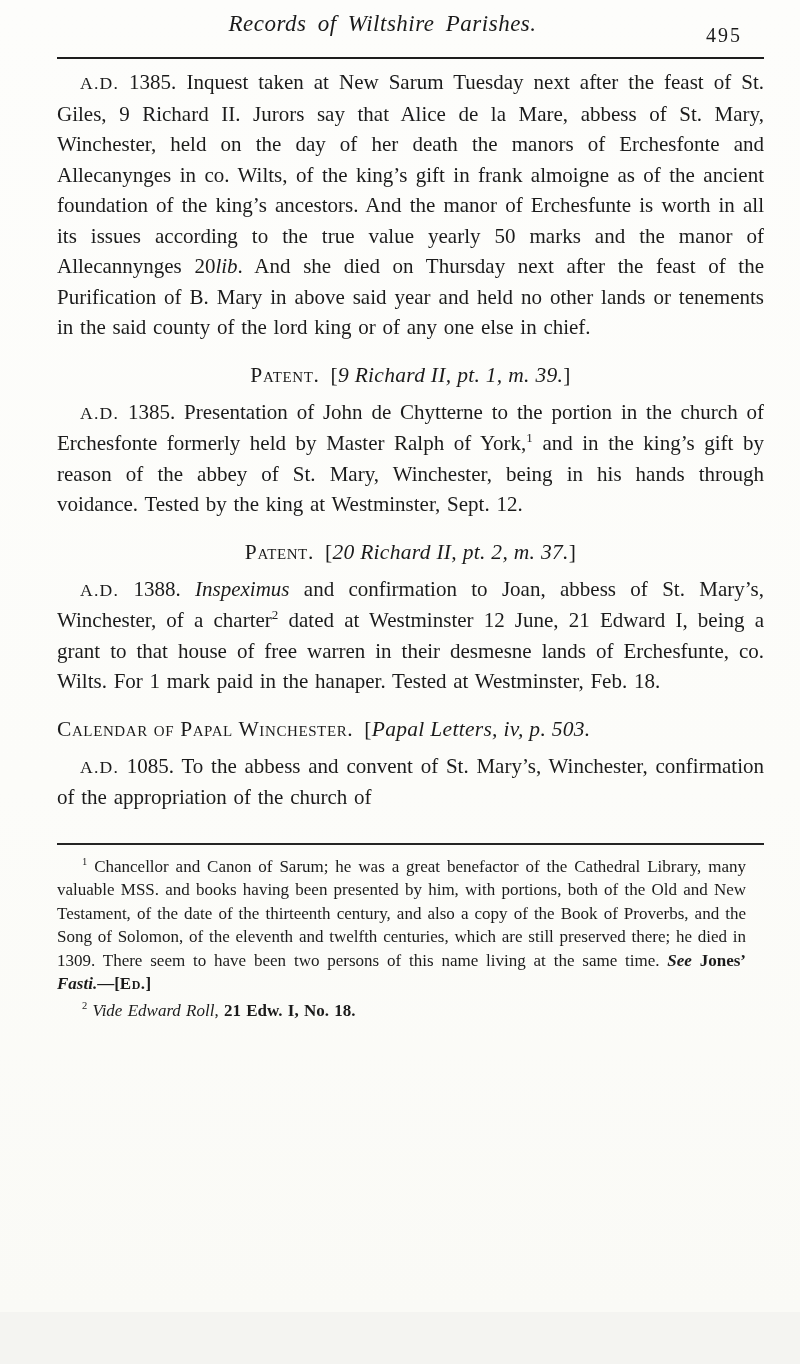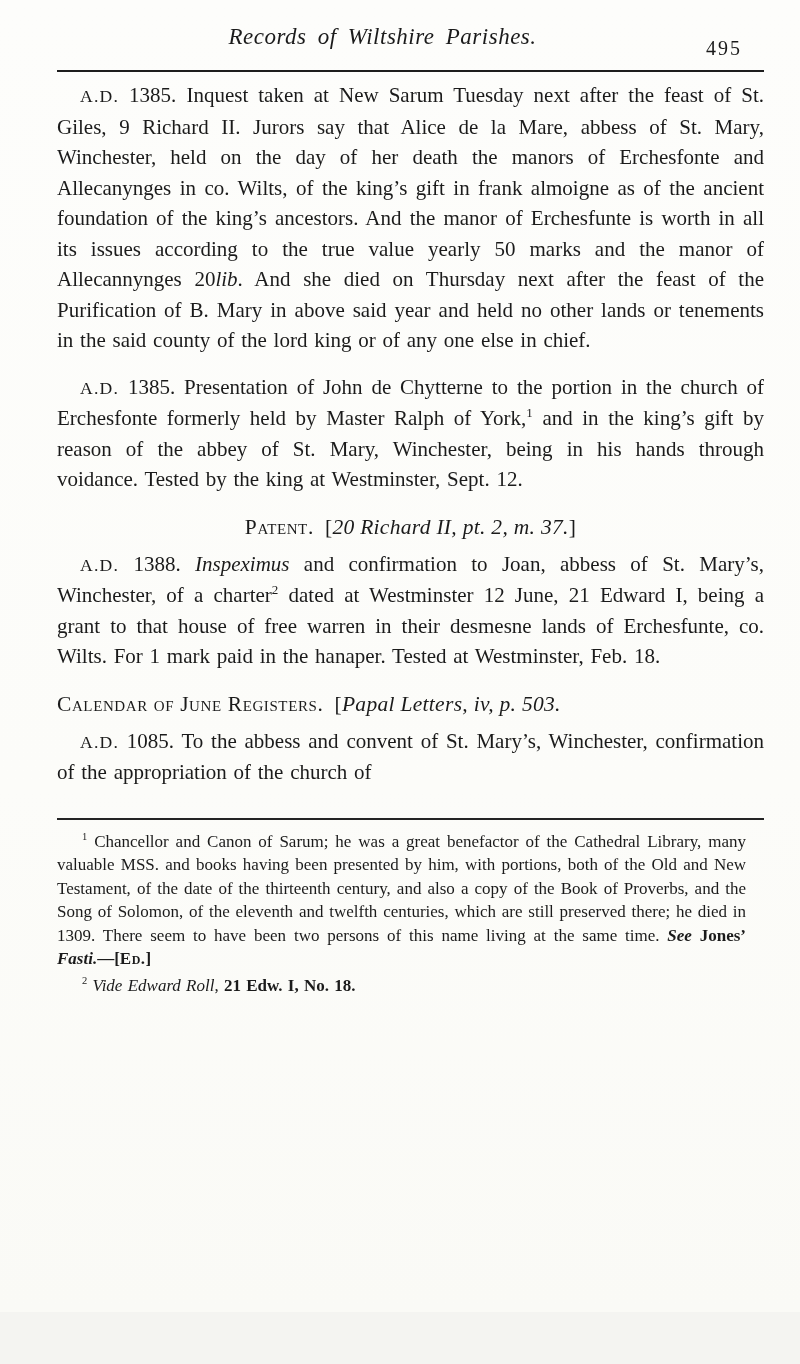--- a/index.html
+++ b/index.html
@@ -10,21 +10,21 @@
   html, body { margin: 0; padding: 0; }
   body {
     width: 800px; height: 1364px;
     background: #f4f4f1;
     font-family: "Liberation Serif", "DejaVu Serif", serif;
     color: var(--ink);
   }
   .page {
     width: 800px; height: 1312px;
     background: linear-gradient(180deg, #fdfdfb 0%, var(--paper) 60%, #fafaf6 100%);
-    padding: 24px 36px 0 57px;
+    padding: 11px 36px 0 57px;
     overflow: hidden;
   }
   
   .running-head {
     position: relative;
     height: 34px;
     text-align: center;
   }
   .head-title {
     display: inline-block;
@@ -100,30 +100,31 @@
 
   <hr class="head-rule">
 
   <main class="entries">
 
     <section class="entry">
       <p class="entry-para"><span class="seg-scsm">A.D.</span><span class="seg"> 1385. Inquest taken at New Sarum Tuesday next after the feast of St. Giles, 9 Richard II. Jurors say that Alice de la Mare, abbess of St. Mary, Winchester, held on the day of her death the manors of Erchesfonte and Allecanynges in co. Wilts, of the king’s gift in frank almoigne as of the ancient foundation of the king’s ancestors. And the manor of Erchesfunte is worth in all its issues according to the true value yearly 50 marks and the manor of Allecannynges 20</span><span class="seg-i">lib</span><span class="seg">. And she died on Thursday next after the feast of the Purification of B. Mary in above said year and held no other lands or tenements in the said county of the lord king or of any one else in chief.</span></p>
     </section>
 
     <section class="entry">
+      <h2 class="entry-heading"><span class="seg-sc">Patent.</span><span class="seg"> [</span><span class="seg-i">9 Richard II, pt. 1, m. 39.</span><span class="seg">]</span></h2>
       <p class="entry-para"><span class="seg-scsm">A.D.</span><span class="seg"> 1385. Presentation of John de Chytterne to the portion in the church of Erchesfonte formerly held by Master Ralph of York,</span><span class="seg-sup">1</span><span class="seg"> and in the king’s gift by reason of the abbey of St. Mary, Winchester, being in his hands through voidance. Tested by the king at Westminster, Sept. 12.</span></p>
     </section>
 
     <section class="entry">
       <h2 class="entry-heading"><span class="seg-sc">Patent.</span><span class="seg"> [</span><span class="seg-i">20 Richard II, pt. 2, m. 37.</span><span class="seg">]</span></h2>
       <p class="entry-para"><span class="seg-scsm">A.D.</span><span class="seg"> 1388. </span><span class="seg-i">Inspeximus</span><span class="seg"> and confirmation to Joan, abbess of St. Mary’s, Winchester, of a charter</span><span class="seg-sup">2</span><span class="seg"> dated at Westminster 12 June, 21 Edward I, being a grant to that house of free warren in their desmesne lands of Erchesfunte, co. Wilts. For 1 mark paid in the hanaper. Tested at Westminster, Feb. 18.</span></p>
     </section>
 
     <section class="entry">
-      <h2 class="entry-heading left"><span class="seg-sc">Calendar of June Registers.</span><span class="seg"> [</span><span class="seg-i">Papal Letters, iv, p. 503.</span></h2>
+      <h2 class="entry-heading left"><span class="seg-sc">Calendar of Papal Winchester.</span><span class="seg"> [</span><span class="seg-i">Papal Letters, iv, p. 503.</span></h2>
       <p class="entry-para"><span class="seg-scsm">A.D.</span><span class="seg"> 1085. To the abbess and convent of St. Mary’s, Winchester, confirmation of the appropriation of the church of</span></p>
     </section>
 
   </main>
 
   <hr class="foot-rule">
 
   <footer class="footnotes">
     <p class="footnote"><span class="seg-sup">1</span><span class="seg"> Chancellor and Canon of Sarum; he was a great benefactor of the Cathedral Library, many valuable MSS. and books having been presented by him, with portions, both of the Old and New Testament, of the date of the thirteenth century, and also a copy of the Book of Proverbs, and the Song of Solomon, of the eleventh and twelfth centuries, which are still preserved there; he died in 1309. There seem to have been two persons of this name living at the same time. </span><span class="seg-bi">See</span><span class="seg-b"> Jones’ </span><span class="seg-bi">Fasti.</span><span class="seg-b">—[</span><span class="seg-bsc">Ed.</span><span class="seg-b">]</span></p>
     <p class="footnote"><span class="seg-sup">2</span><span class="seg"> </span><span class="seg-i">Vide Edward Roll</span><span class="seg">, </span><span class="seg-b">21 Edw. I, No. 18.</span></p>

